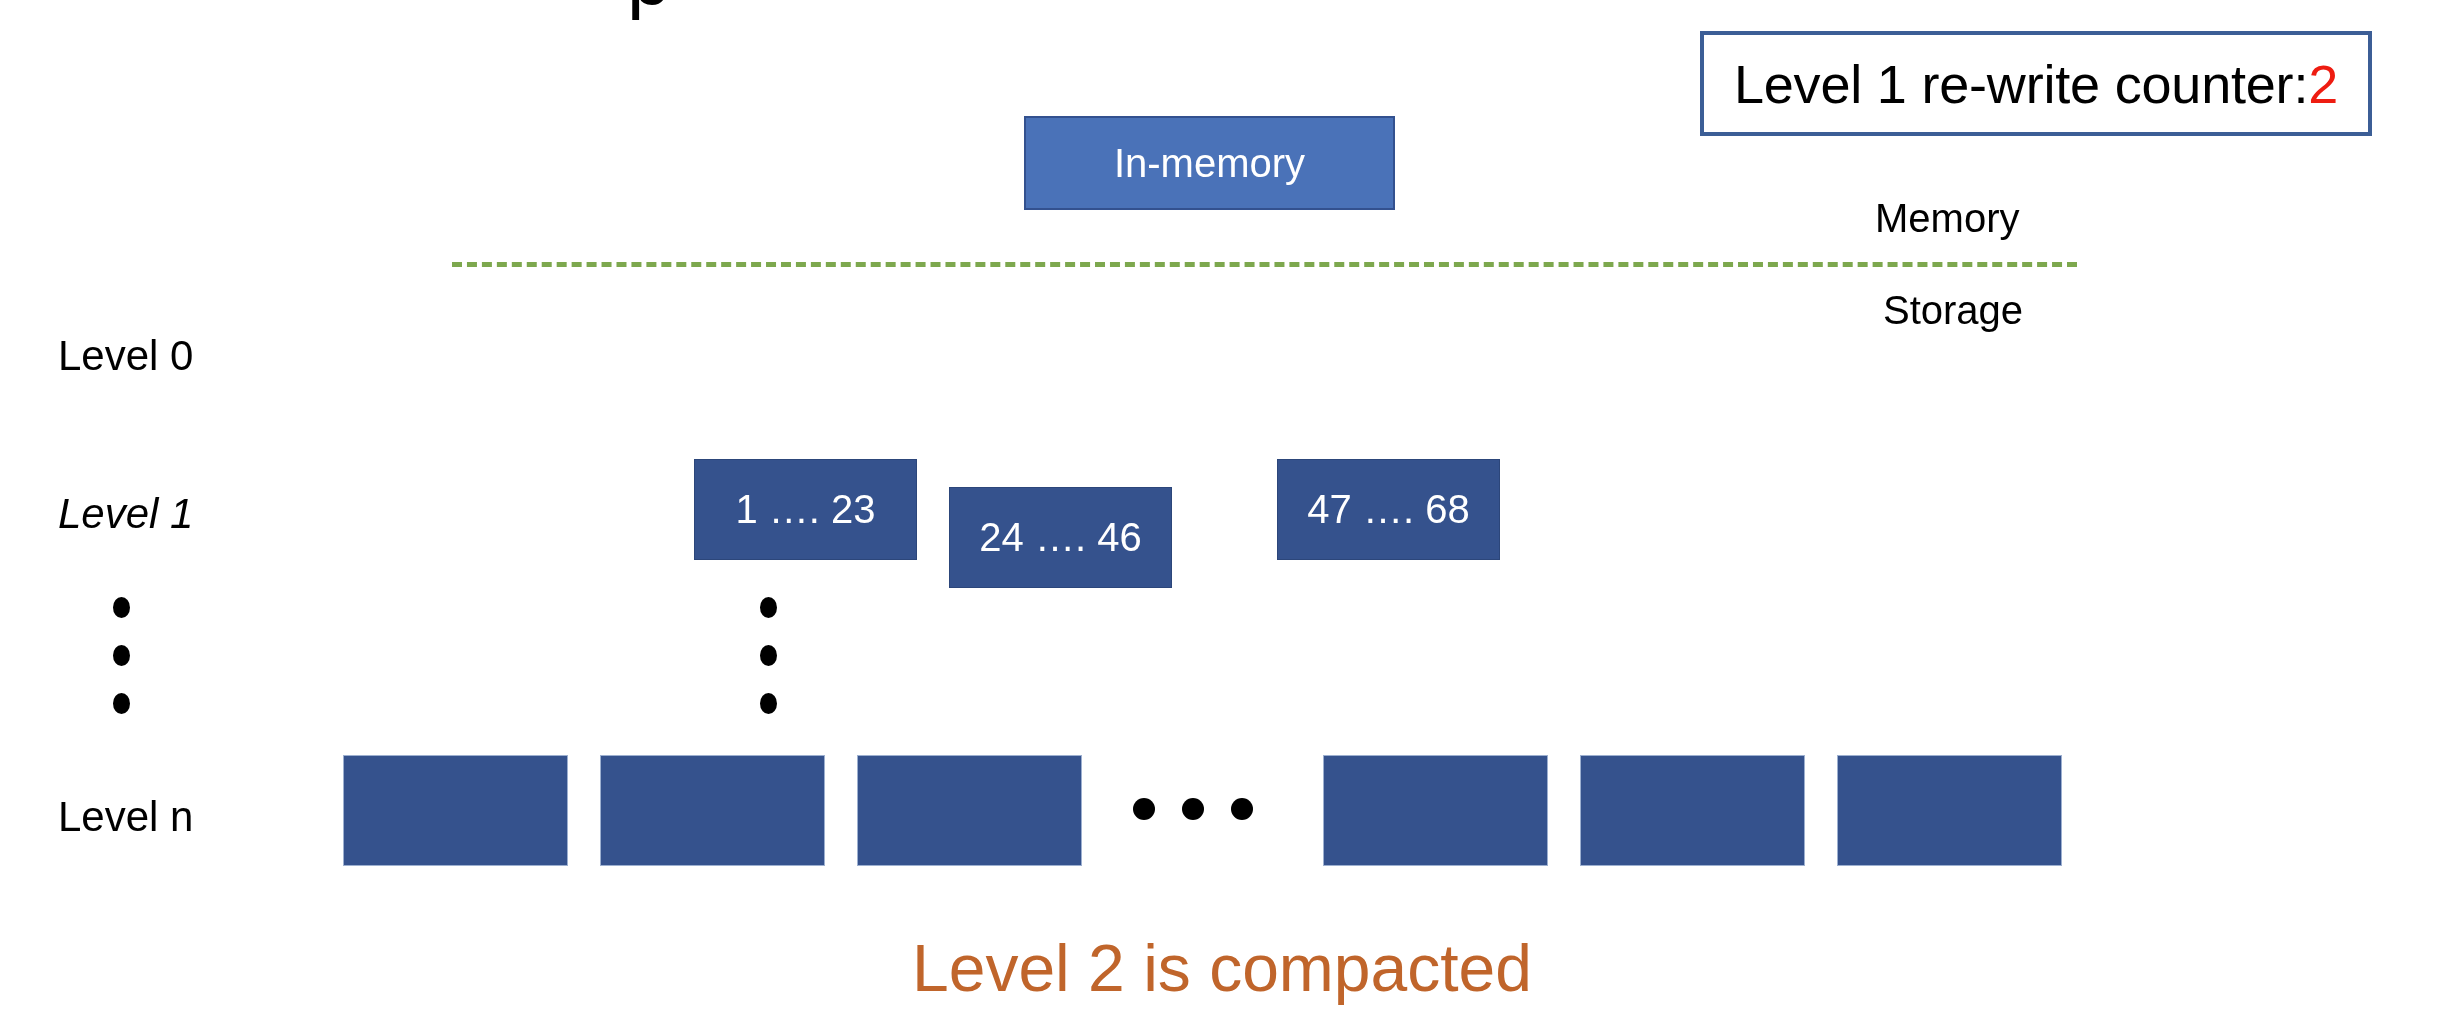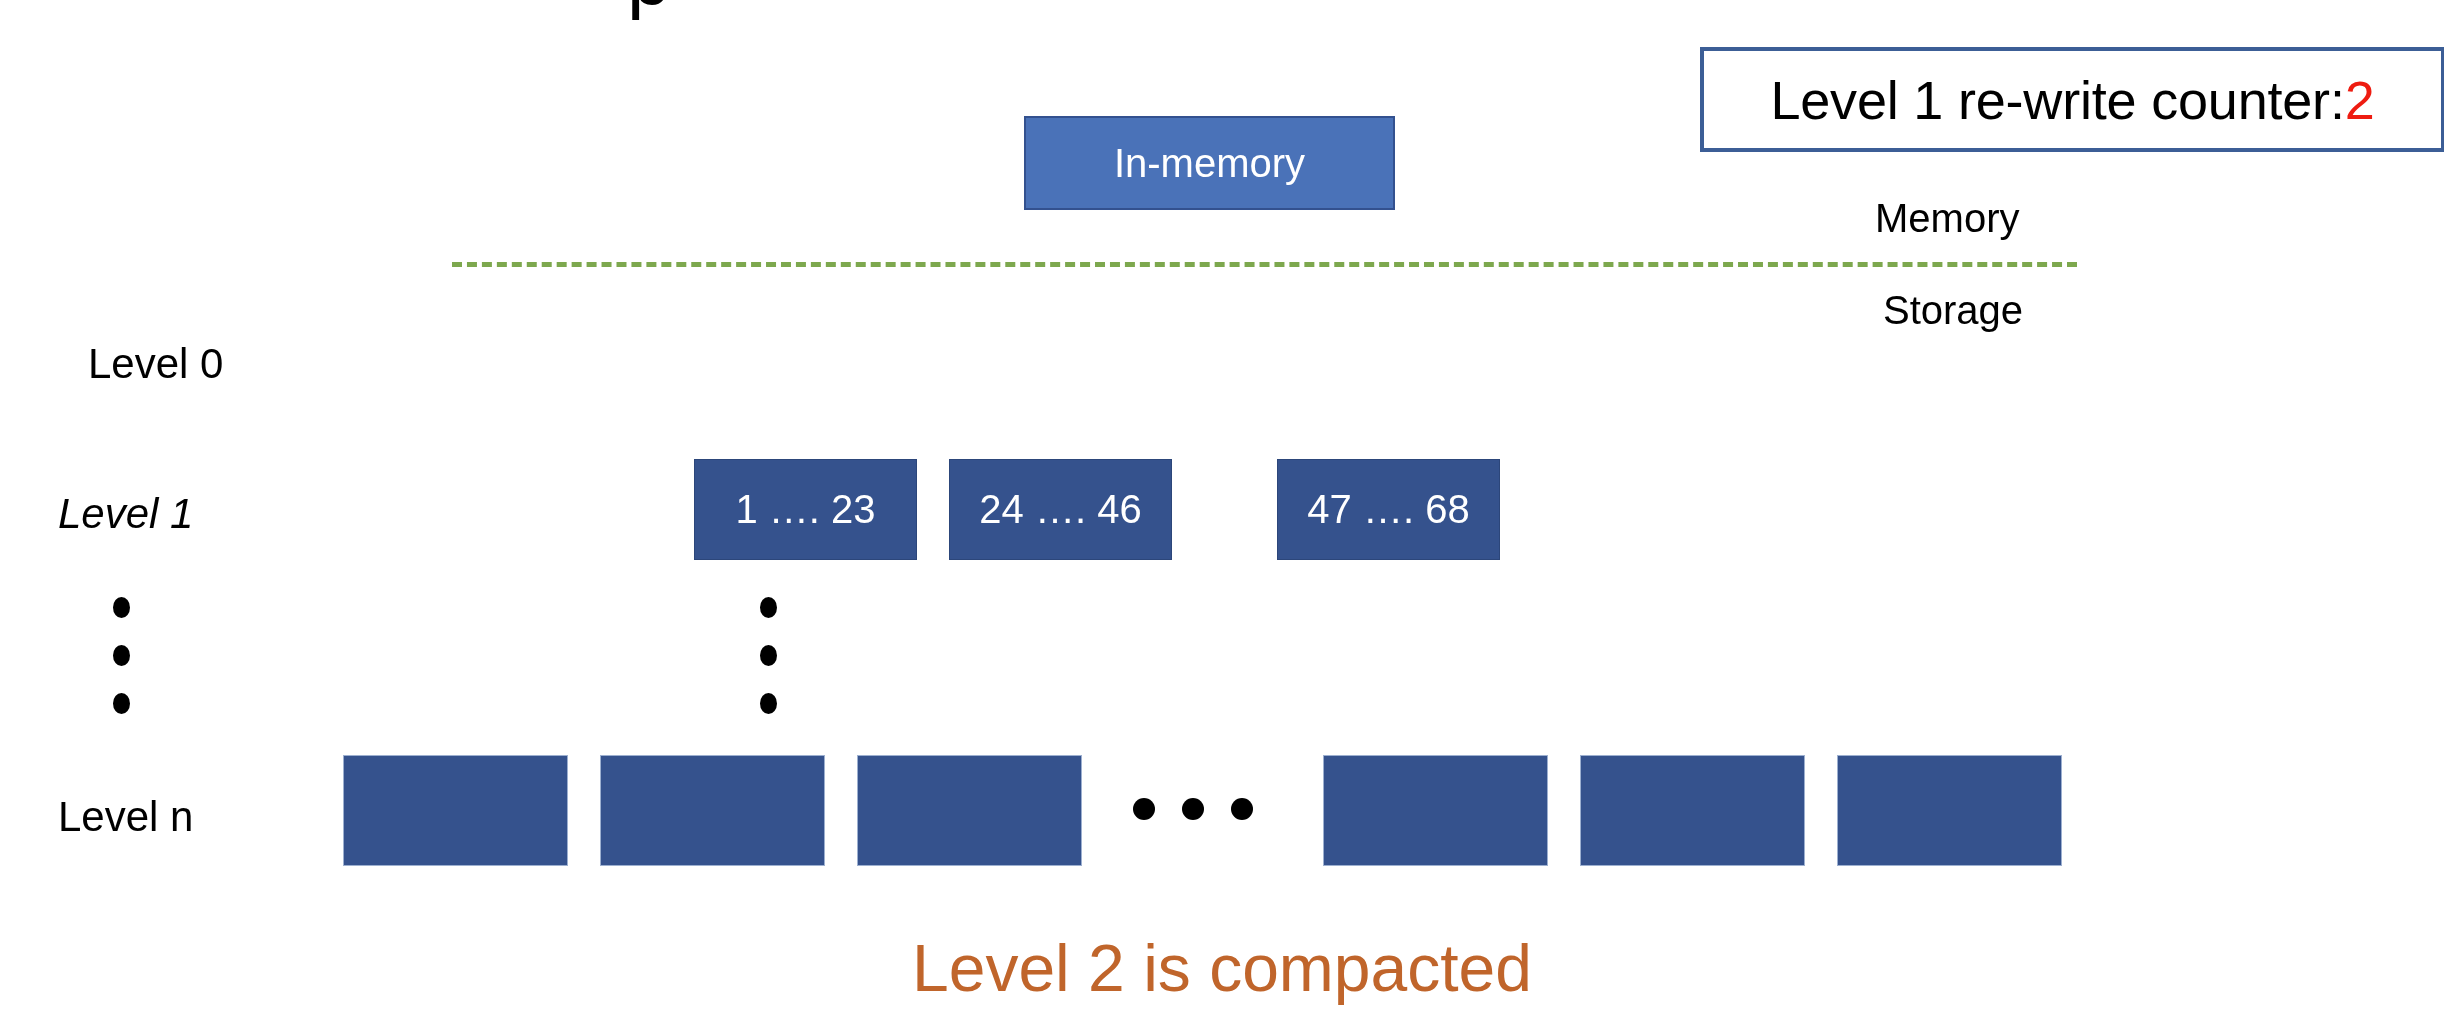--- a/index.html
+++ b/index.html
@@ -28,22 +28,22 @@
     color: #000000;
     font-family: "Liberation Sans", sans-serif;
     white-space: nowrap;
     line-height: 1;
   }
 
   
   .counter-box {
     position: absolute;
     left: 1700px;
-    top: 47px;
-    width: 745px;
+    top: 31px;
+    width: 672px;
     height: 105px;
     box-sizing: border-box;
     border: 4px solid #3C5E96;
     background: #ffffff;
     display: flex;
     align-items: center;
     justify-content: center;
   }
   .counter-text {
     font-size: 54px;
@@ -94,21 +94,21 @@
   .memory-label  { left: 1875px; top: 196px; }
   .storage-label { left: 1883px; top: 288px; }
 
   
   .level-label {
     position: absolute;
     font-size: 42px;
     color: #000000;
     white-space: nowrap;
   }
-  .level0-label { left: 58px; top: 340px; margin-left: 30px; }
+  .level0-label { left: 58px; top: 332px; }
   .level1-label { left: 58px; top: 490px; font-style: italic; }
   .leveln-label { left: 58px; top: 793px; }
 
   
   .run-box {
     position: absolute;
     top: 459px;
     width: 223px;
     height: 101px;
     box-sizing: border-box;
@@ -186,21 +186,21 @@
   <div class="boundary-label memory-label">Memory</div>
   <div class="boundary-label storage-label">Storage</div>
 
   <div class="level-label level0-label">Level 0</div>
   <div class="level-label level1-label">Level 1</div>
   <div class="level-label leveln-label">Level n</div>
 
   <div class="run-box" id="run1" style="left: 694px;">
     <span class="run-label">1 …. 23</span>
   </div>
-  <div class="run-box" id="run2" style="left: 949px;">
+  <div class="run-box" id="run2" style="left: 949px; margin-top: 28px;">
     <span class="run-label">24 …. 46</span>
   </div>
   <div class="run-box" id="run3" style="left: 1277px;">
     <span class="run-label">47 …. 68</span>
   </div>
 
   <div id="dots-layer">
       <div class="dot" style="left: 113px; top: 597px;"></div>
       <div class="dot" style="left: 113px; top: 645px;"></div>
       <div class="dot" style="left: 113px; top: 693px;"></div>

